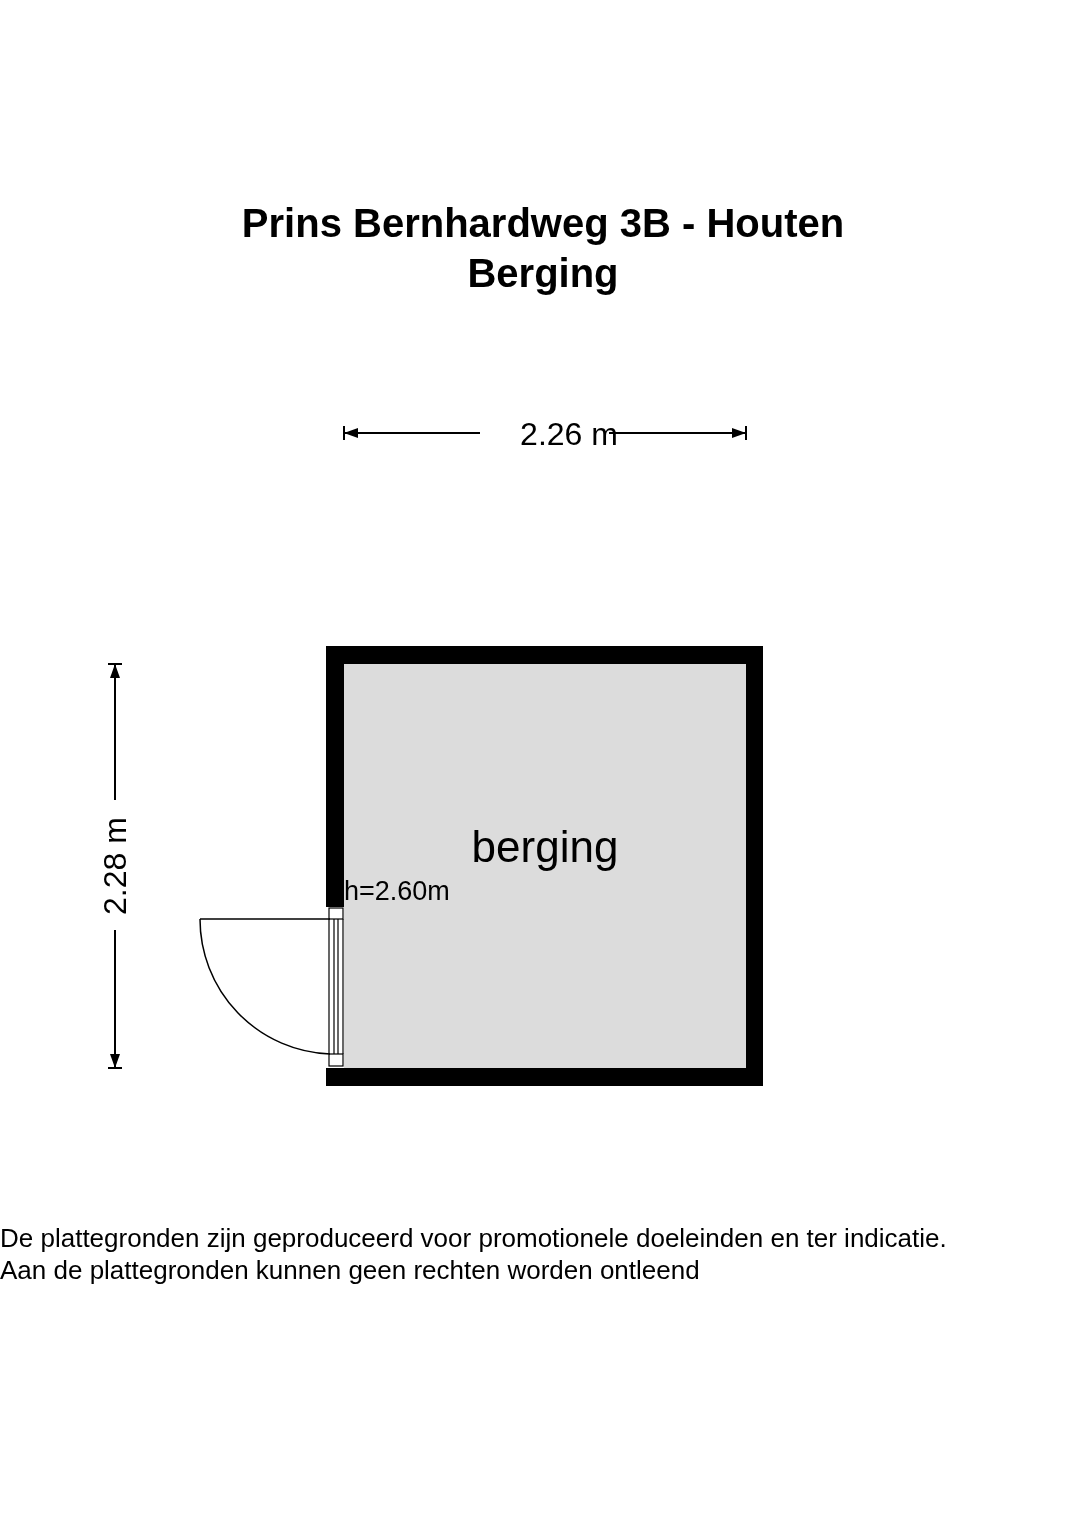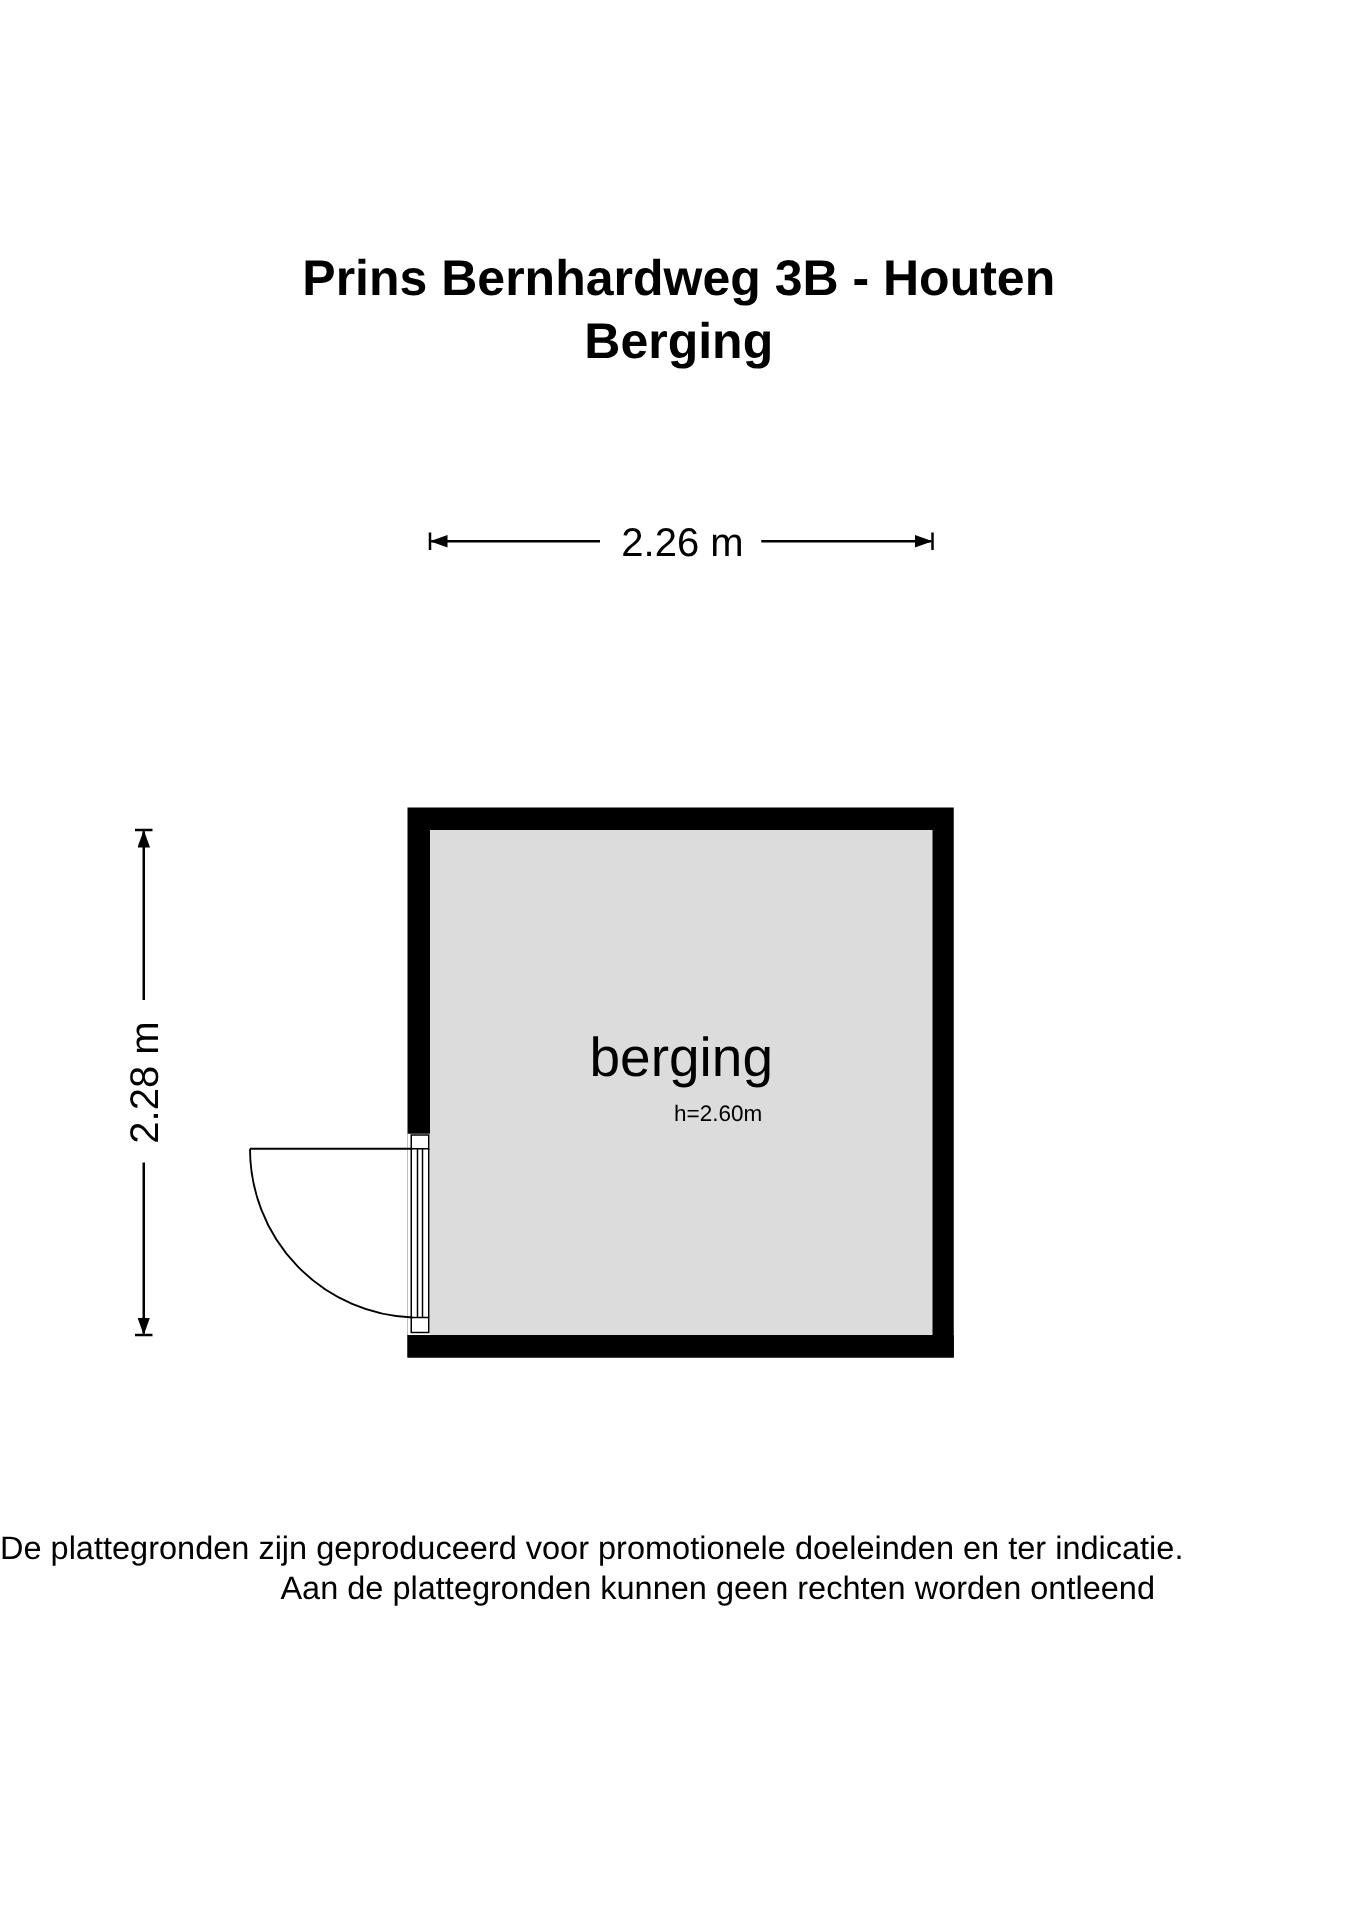--- a/index.html
+++ b/index.html
@@ -34,21 +34,21 @@
       height: 1527px;
     }
     .dim-label {
       position: absolute;
       font-size: 32px;
       line-height: 36px;
       white-space: nowrap;
       background: transparent;
     }
     .dim-width {
-      left: 483px;
+      left: 506px;
       top: 416px;
       width: 126px;
       text-align: center;
     }
     .dim-height {
       left: 50px;
       top: 848px;
       width: 130px;
       text-align: center;
       transform: rotate(-90deg);
@@ -61,30 +61,29 @@
       width: 420px;
       text-align: center;
       font-size: 44px;
       line-height: 50px;
     }
     .room-height {
       position: absolute;
       left: 344px;
       top: 876px;
       width: 461px;
-      text-align: center;
-      font-size: 18px;
+      font-size: 27px;
       line-height: 30px;
     }
     .disclaimer {
       position: absolute;
       left: 0;
       top: 1222px;
       width: 924px;
-      text-align: right;
+      text-align: left;
       font-size: 26px;
       line-height: 32px;
     }
     .disclaimer div { white-space: nowrap; }
   </style>
 </head>
 <body>
 
 <div class="title-block">
   <div>Prins Bernhardweg 3B - Houten</div>

